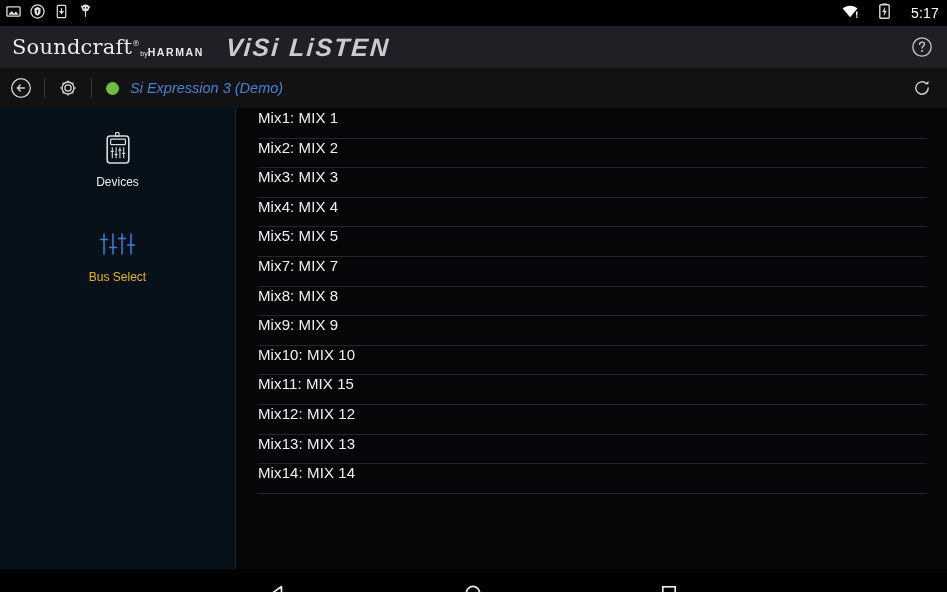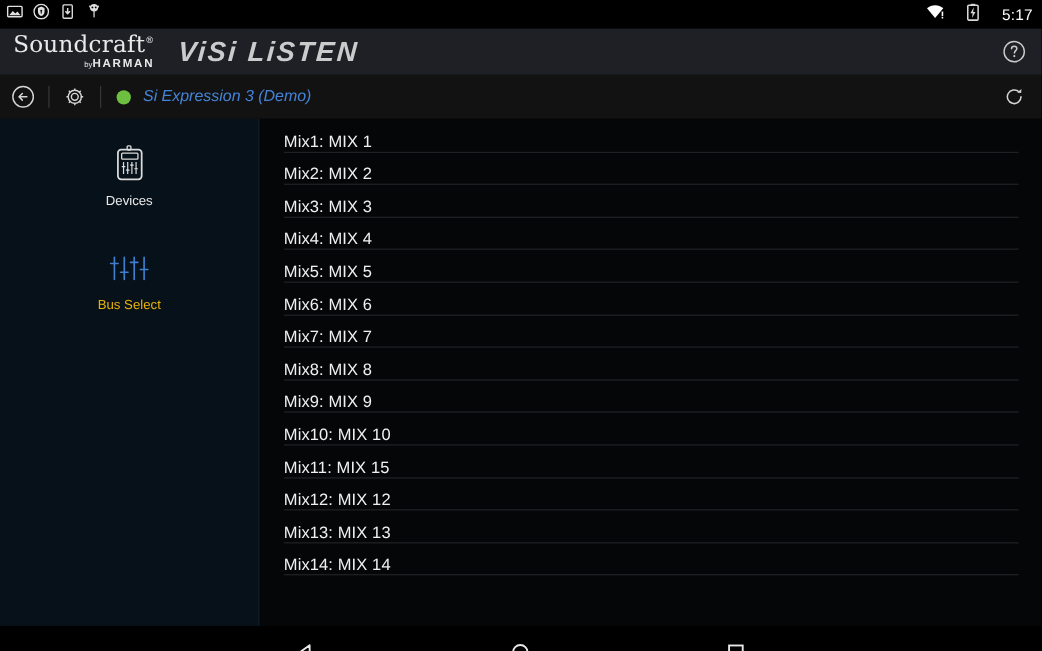--- a/index.html
+++ b/index.html
@@ -21,21 +21,21 @@
   .status-time { font-size: 14px; color: #ffffff; letter-spacing: .2px; padding-left:2px;}
   .sicon { display:block; }
 
   
   .header {
     height: 42px; background: #1f2025; display: flex; align-items: center;
     padding: 0 14px 0 12px; position: relative;
   }
   .logo-block { display: flex; align-items: center; gap: 22px; }
   .soundcraft {
-    display: flex; flex-direction: column; align-items: flex-end; line-height: 1;
+    display: flex; align-items: flex-end; line-height: 1;
   }
   .sc-name {
     font-family: "DejaVu Serif", serif;
     font-size: 21px; color: #e9e9e9; letter-spacing: .2px;
     font-weight: 400; position: relative;
   }
   .sc-name sup { font-size: 8px; vertical-align: super; }
   .sc-harman {
     font-family: "Liberation Sans", sans-serif;
     font-size: 10.5px; color: #e9e9e9; letter-spacing: 1.6px; font-weight: 700;
@@ -80,21 +80,21 @@
   .side-item .icon-box { height: 38px; display: flex; align-items: center; justify-content: center; }
   .side-label { font-size: 12px; margin-top: 7px; }
   .side-label.active { color: #eaeaea; }
   .side-label.inactive { color: #eab308; }
   .side-gap { height: 24px; }
 
   .content {
     flex: 1; background: #050608; padding-left: 22px; padding-right: 21px; padding-top: 1px;
   }
   .mix-row {
-    height: 29.6px; display: flex; align-items: flex-end;
+    height: 29.6px; display: flex; align-items: flex-start;
     border-bottom: 1px solid #23262a; cursor: pointer;
   }
   .mix-row:first-child { border-top: none; }
   .mix-label { color: #f0f0f0; font-size: 15px; letter-spacing: .1px; }
 
   
   .navbar {
     height: 47px; background: #000; display: flex; align-items: center;
     justify-content: space-around; padding: 0 180px;
   }
@@ -256,23 +256,20 @@
         <div class="mix-row">
           <span class="mix-label">Mix3: MIX 3</span>
         </div>
         <div class="mix-row">
           <span class="mix-label">Mix4: MIX 4</span>
         </div>
         <div class="mix-row">
           <span class="mix-label">Mix5: MIX 5</span>
         </div>
         <div class="mix-row">
-          <span class="mix-label">Mix6: MIX 6</span>
-        </div>
-        <div class="mix-row">
           <span class="mix-label">Mix7: MIX 7</span>
         </div>
         <div class="mix-row">
           <span class="mix-label">Mix8: MIX 8</span>
         </div>
         <div class="mix-row">
           <span class="mix-label">Mix9: MIX 9</span>
         </div>
         <div class="mix-row">
           <span class="mix-label">Mix10: MIX 10</span>

